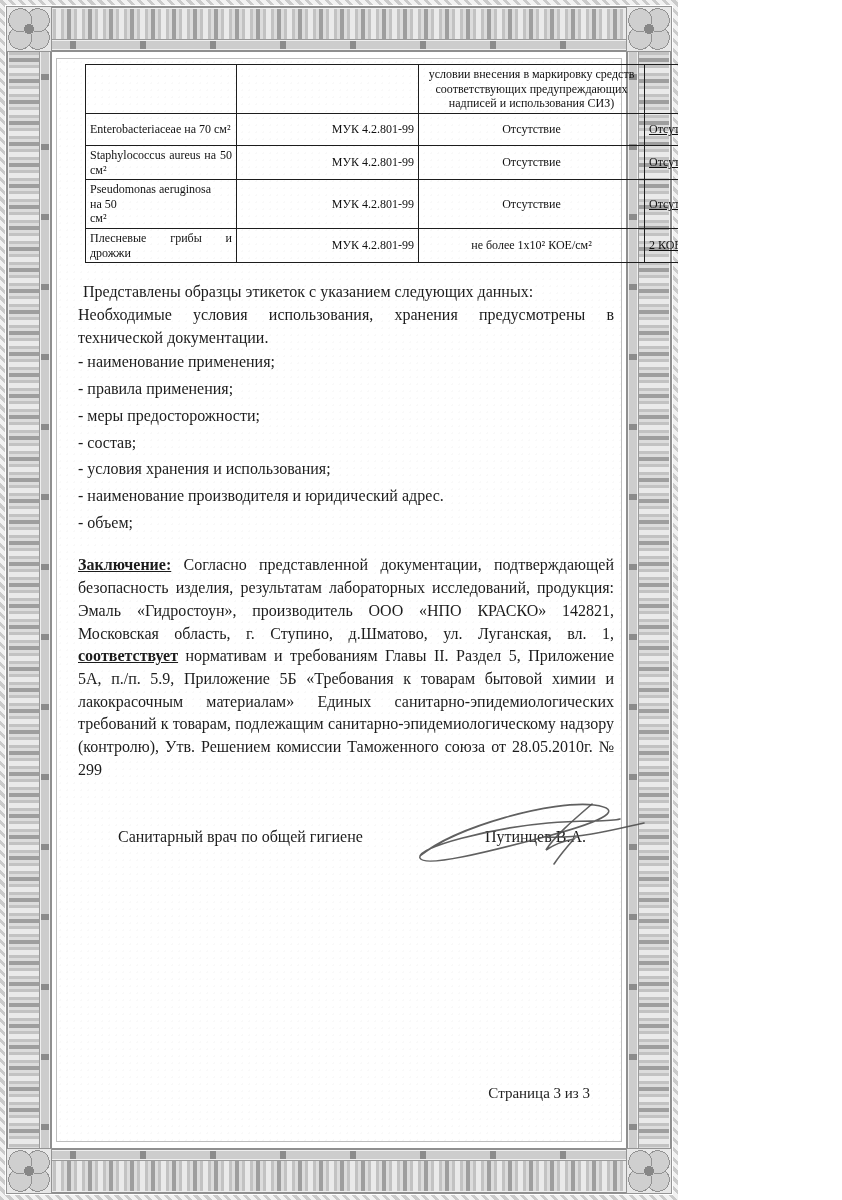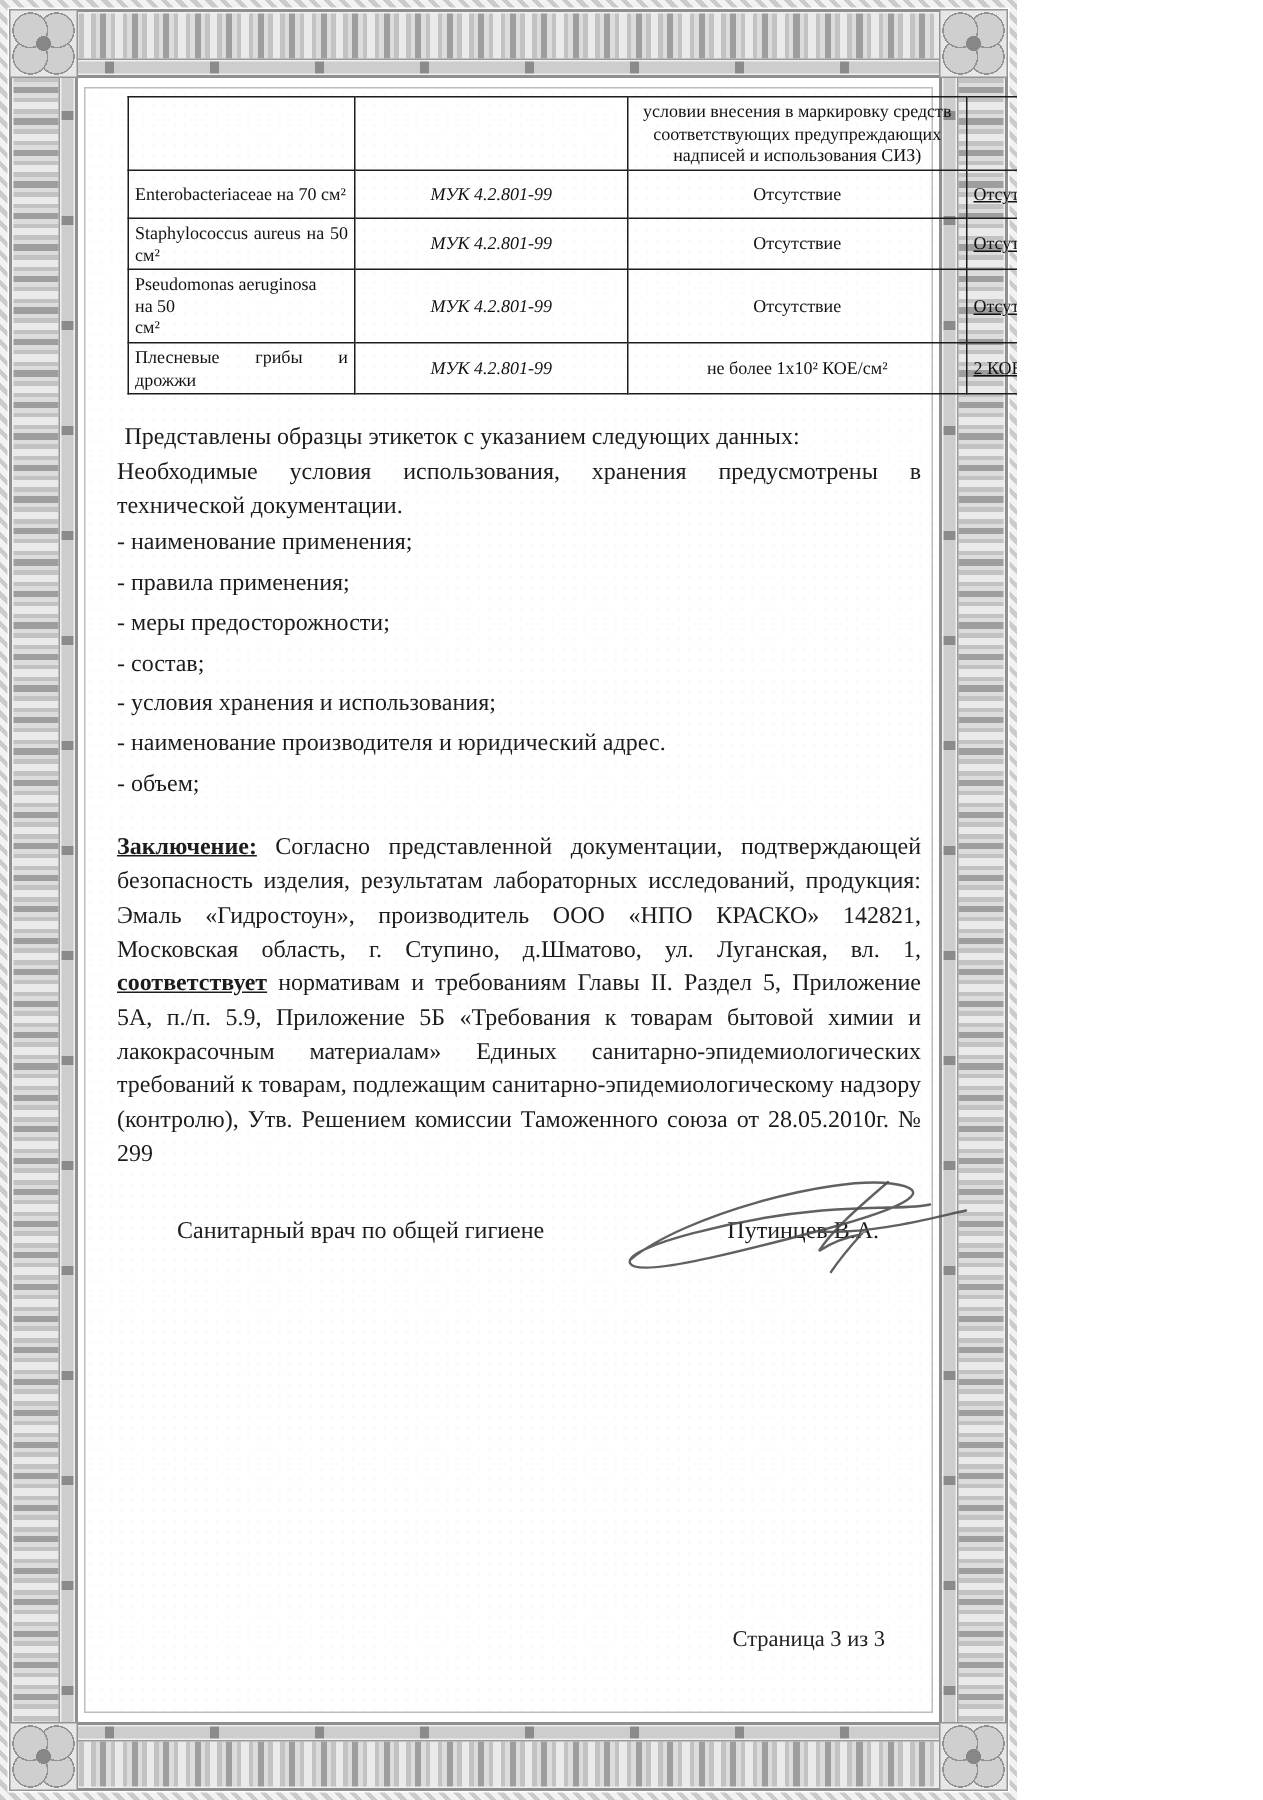--- a/index.html
+++ b/index.html
@@ -53,35 +53,35 @@
   .corner.bl{bottom:6px;left:6px;} .corner.br{bottom:6px;right:6px;}
   .inner-frame{position:absolute;inset:58px 56px;border:1px solid #bdbdbd;
     background-image:radial-gradient(rgba(0,0,0,0.025) 1px,rgba(0,0,0,0) 1px);
     background-size:7px 7px;}
   
   .content{position:absolute;left:72px;right:58px;top:58px;bottom:58px;padding:2px 6px 0 6px;}
   table.results{border-collapse:collapse;width:690px;margin:4px 0 0 7px;table-layout:fixed;}
   table.results td{border:1px solid #1d1d1d;vertical-align:middle;padding:2px 4px;
     font-size:12px;line-height:1.22;color:#111;}
   td.c-param{width:142px;text-align:justify;font-size:11.5px;white-space:pre-line;padding:3px 5px;}
-  td.c-method{width:173px;text-align:center;font-style:italic;}
+  td.c-method{width:173px;text-align:right;}
   td.c-norm{width:217px;text-align:center;}
   td.c-result{width:158px;text-align:left;text-decoration:underline;}
   td.hdr{font-size:10.5px;text-align:center;line-height:1.3;padding:4px 10px;}
   tr.hrow{height:46px;} tr.r-sm{height:32px;} tr.r-md{height:37px;}
   tr.r-lg{height:74px;} tr.r-last{height:34px;}
   .bodytext{margin-top:18px;font-size:16px;line-height:1.42;}
   .para{text-align:justify;margin:0;}
   .intro{margin:2px 0 0 0;padding-left:5px;}
   ul.labels{list-style:none;margin:2px 0 0 0;padding:0;}
   ul.labels li{margin:0 0 4px 0;line-height:1.42;}
   .conclusion{margin-top:20px;text-align:justify;}
   .conclusion .lbl{font-weight:bold;text-decoration:underline;}
   .conclusion .emph{font-weight:bold;text-decoration:underline;}
-  .sig-row{position:relative;margin-top:28px;display:flex;align-items:center;}
+  .sig-row{position:relative;margin-top:44px;display:flex;align-items:center;}
   .sig-title{margin-left:40px;font-size:16px;}
   .sig-name{margin-left:auto;margin-right:28px;font-size:16px;}
   .sig-scribble{position:absolute;left:318px;top:-34px;pointer-events:none;}
   .sig-scribble path{stroke:#4f4f4f;stroke-width:1.6;fill:none;stroke-linecap:round;opacity:.9;}
   .footer{position:absolute;right:30px;bottom:40px;font-size:15px;color:#222;}
 </style>
 </head>
 <body>
 
 <div class="page">

